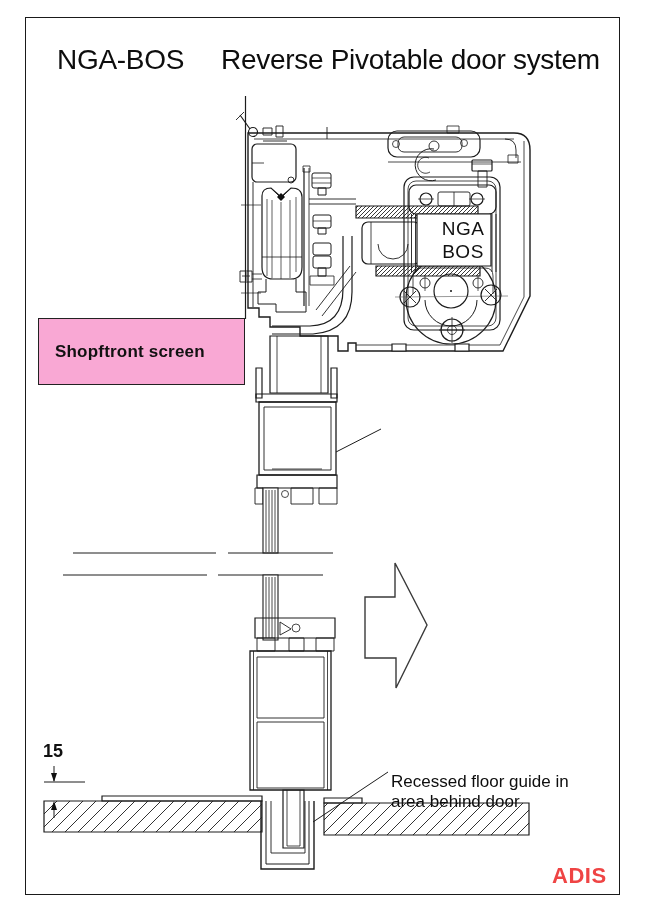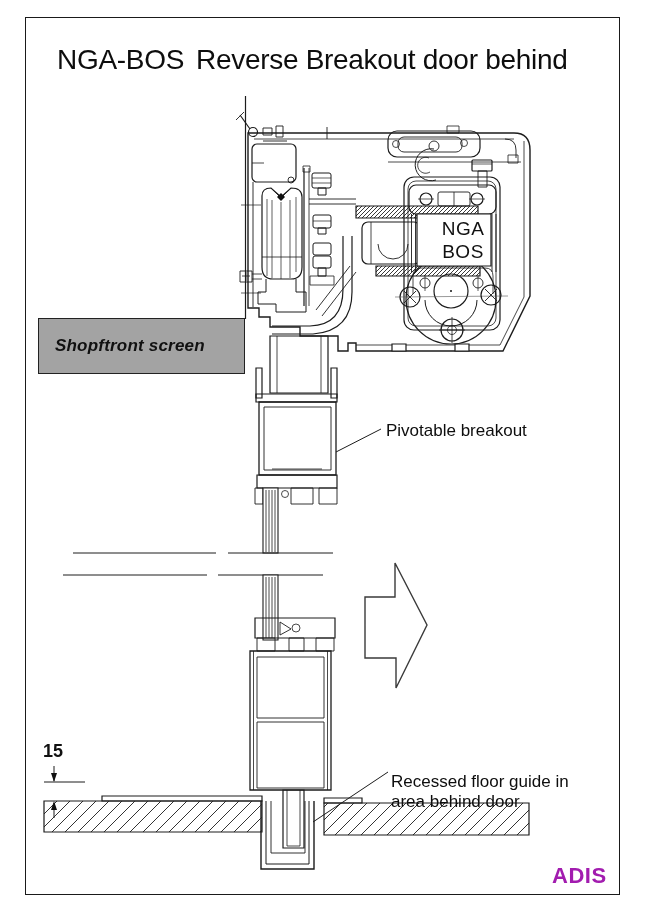--- a/index.html
+++ b/index.html
@@ -1,25 +1,25 @@
 <!DOCTYPE html>
 <html><head>
 <meta charset="utf-8">
 <style>
   html,body{margin:0;padding:0;background:#fff;}
   .page{position:relative;width:650px;height:920px;background:#fff;overflow:hidden;
         font-family:"Liberation Sans", sans-serif;color:#111;}
   .frame{position:absolute;left:25px;top:17px;width:595px;height:878px;
          border:1.5px solid #1a1a1a;box-sizing:border-box;}
-  .title{position:absolute;left:57px;top:44px;display:flex;gap:12px;
+  .title{position:absolute;left:57px;top:44px;display:flex;gap:37px;
          font-size:28px;font-weight:400;letter-spacing:-0.3px;color:#0d0d0d;white-space:nowrap;}
   .svgwrap{position:absolute;left:0;top:0;width:650px;height:920px;}
-  .shopbox{position:absolute;left:38px;top:318px;width:207px;height:56px;
-           border:1.5px solid #222;box-sizing:border-box;background:#a3a3a3;
-           display:flex;align-items:center;padding-left:16px;font-style:italic;}
+  .shopbox{position:absolute;left:38px;top:318px;width:207px;height:67px;
+           border:1.5px solid #222;box-sizing:border-box;background:#f9a8d4;
+           display:flex;align-items:center;padding-left:16px;}
   .shopbox span{font-size:17px;font-weight:700;letter-spacing:0.2px;}
   .note{position:absolute;font-size:17px;line-height:20px;font-weight:400;color:#0d0d0d;white-space:nowrap;}
   .note-pivot{left:386px;top:421px;}
   .note-floor{left:391px;top:736px;margin-top:36px;}
   .dim15{position:absolute;left:43px;top:741px;font-size:18px;font-weight:700;}
   .ngabos{position:absolute;left:407px;top:217px;width:112px;text-align:center;
           font-size:19px;line-height:23px;font-weight:400;letter-spacing:0.5px;}
   .brand{position:absolute;left:552px;top:863px;font-size:22px;font-weight:700;letter-spacing:0.5px;}
   svg line, svg path, svg rect, svg circle, svg polygon{vector-effect:non-scaling-stroke;}
 </style>
@@ -262,38 +262,37 @@
       <line x1="381" y1="429" x2="336" y2="452"></line>
       <line x1="388" y1="772" x2="313" y2="822"></line>
     </g>
   </svg>
   </div>
 
   <div class="frame"></div>
 
   <div class="title">
     <span>NGA-BOS</span>
-    <span>Reverse Breakout door behind</span>
+    <span>Reverse Pivotable door system</span>
   </div>
 
   <div class="shopbox">
     <span>Shopftront screen</span>
   </div>
 
   <div class="note note-pivot">
-    <div>Pivotable breakout</div>
   </div>
 
   <div class="note note-floor">
     <div>Recessed floor guide in</div>
     <div>area behind door</div>
   </div>
 
   <div class="dim15">15</div>
 
   <div class="ngabos">
     <div>NGA</div>
     <div>BOS</div>
   </div>
 
-  <div class="brand" style="color: #a21caf; text-align: center;">ADIS</div>
+  <div class="brand" style="color: #ef4444; text-align: center;">ADIS</div>
 
 </div>
 
 </body></html>

